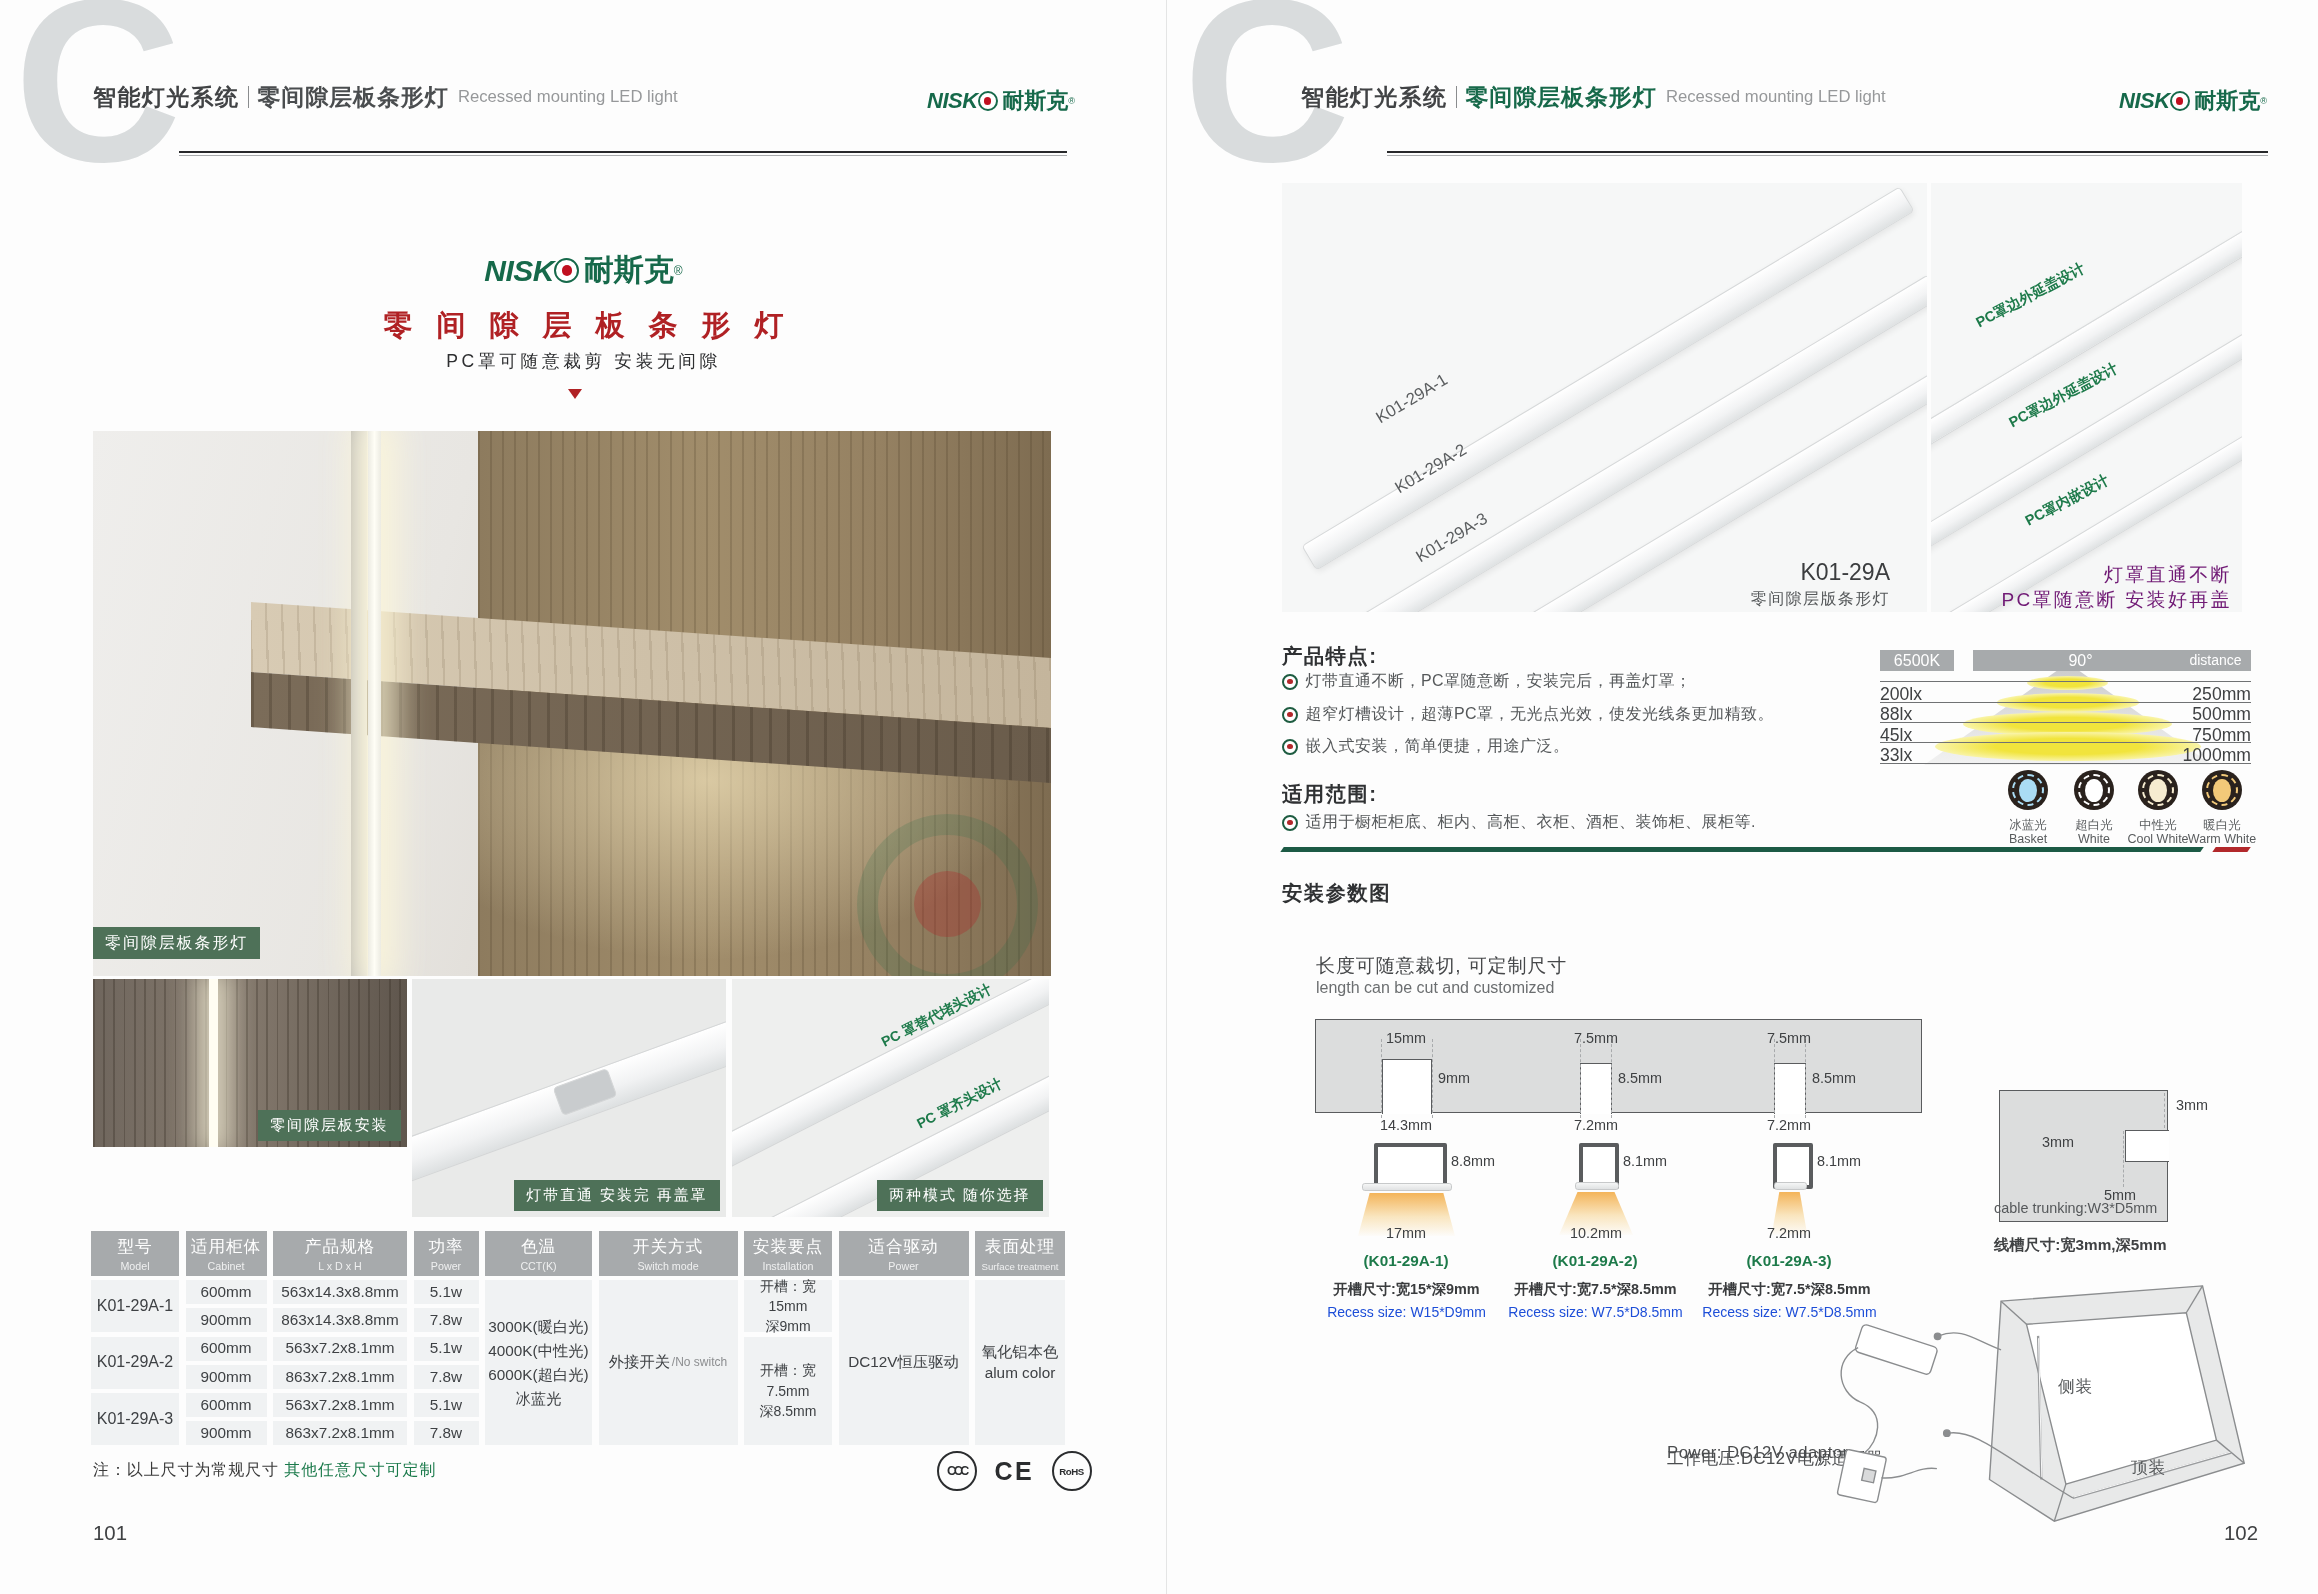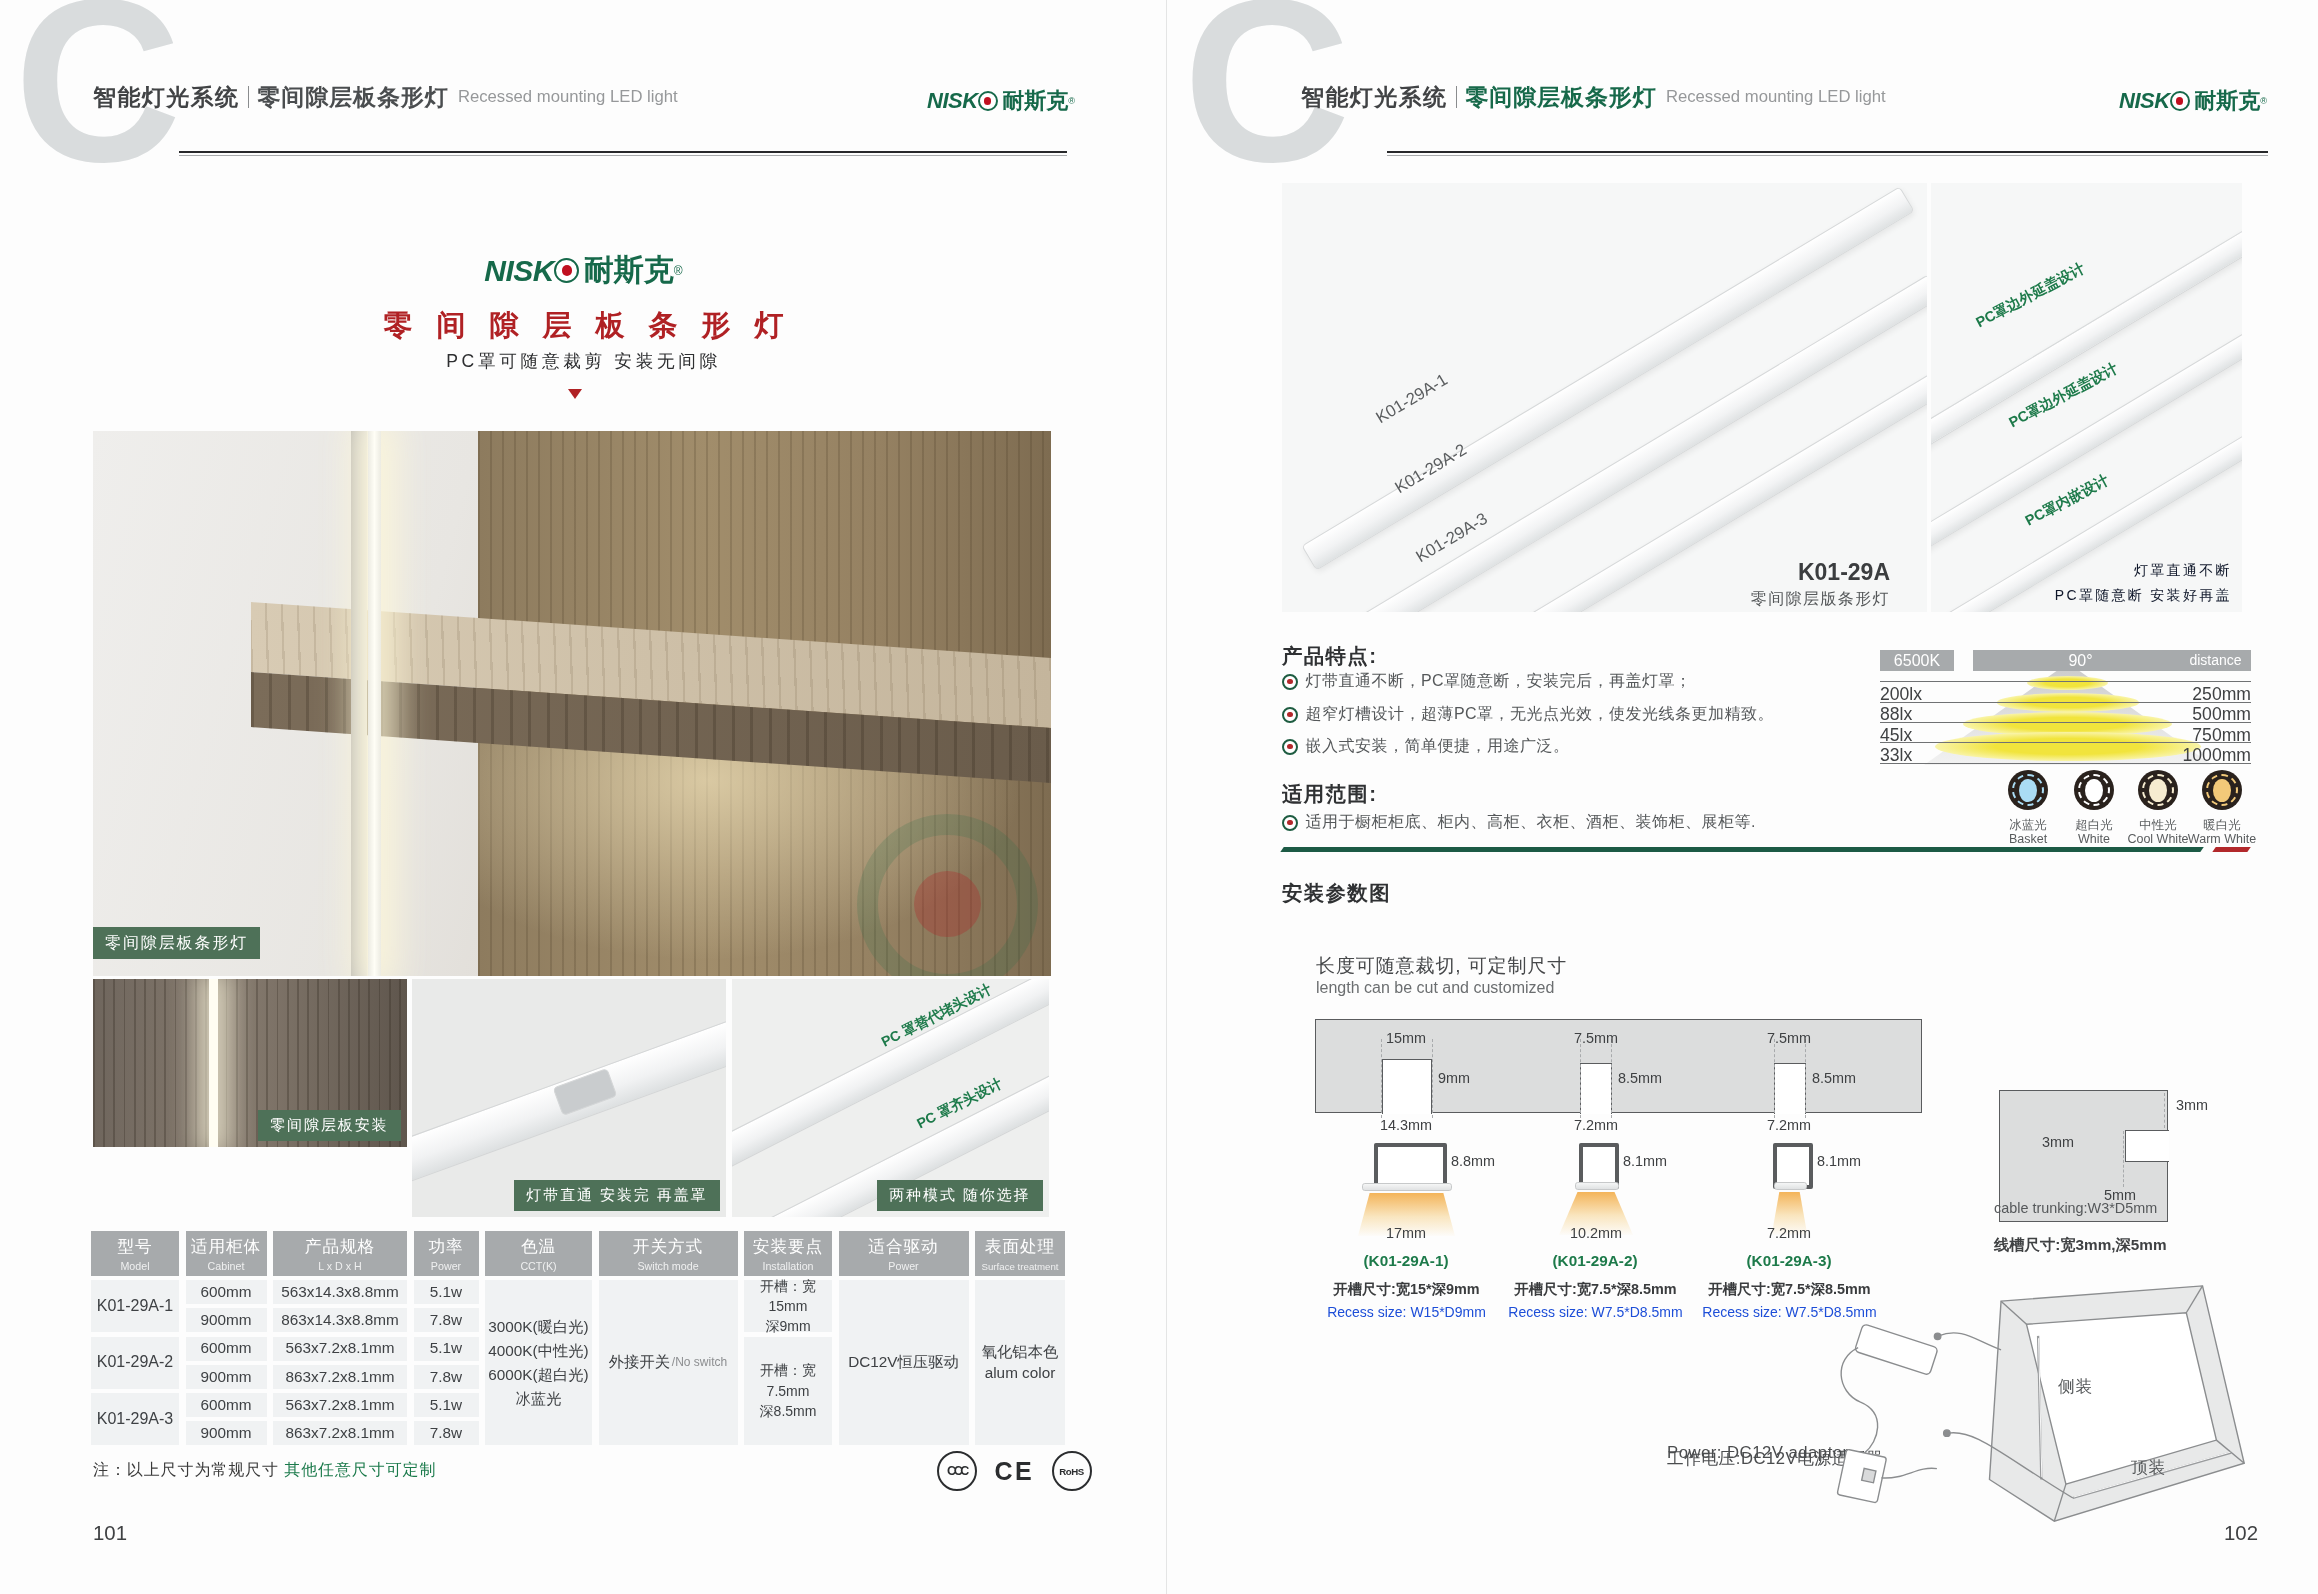--- a/index.html
+++ b/index.html
@@ -74,23 +74,23 @@
   .cert-ccc{font-size:12.5px;letter-spacing:-2.3px}
   .cert-rohs{font-size:9.7px;letter-spacing:-0.5px}
   .cert-ce{font-size:25px;font-weight:700;color:#2b2d2f;letter-spacing:2.3px}
   .pagenum{position:absolute;font-size:20.4px;color:#3f4143}
   
   .panel{position:absolute;background:#f6f7f7;overflow:hidden}
   .strip{position:absolute;border-radius:4.6px;background:linear-gradient(180deg,#ffffff 0%,#f2f3f4 55%,#dfe2e3 100%);
          border:0.9px solid #d6d8d9;box-shadow:0 2.8px 6.5px rgba(0,0,0,.07);transform:rotate(-31deg)}
   .strip-label{position:absolute;font-size:16.7px;color:#5a5d5f;transform:rotate(-31deg);white-space:nowrap;z-index:3}
   .gnote{position:absolute;font-size:14.4px;color:#1d7a4a;font-weight:700;transform:rotate(-28deg);white-space:nowrap;z-index:3}
-  .p1-model{position:absolute;font-size:23px;font-weight:700;color:#3b3d3f;z-index:3}
+  .p1-model{position:absolute;font-size:23px;font-weight:400;color:#3b3d3f;z-index:3}
   .p1-cap{position:absolute;font-size:16px;color:#55585a;letter-spacing:1.4px;z-index:3}
-  .gcap{position:absolute;font-size:14px;color:#0f172a;letter-spacing:2.3px;white-space:nowrap;z-index:3;text-align:left}
+  .gcap{position:absolute;font-size:19px;color:#701a75;letter-spacing:2.3px;white-space:nowrap;z-index:3;text-align:left}
   
   .sec-title{position:absolute;font-size:20.4px;font-weight:700;color:#2f3133;letter-spacing:1.4px}
   .feat{position:absolute;display:flex;align-items:center;gap:7.4px}
   .feat .txt{font-size:16px;color:#55585a;letter-spacing:0.5px}
   .bullet{width:12px;height:12px;border:2.8px solid #1e5c41;border-radius:50%;position:relative;background:#fff;flex:none}
   .bullet::after{content:"";position:absolute;inset:3.2px;background:#b2282b;border-radius:50%}
   
   .lc{position:absolute;left:1880px;top:646px;width:371px;height:204px}
   .lc-box{position:absolute;background:#a7aaac;color:#fff;text-align:center;font-size:16px;height:21.3px;line-height:21.3px}
   .lc-line{position:absolute;left:0;width:371px;height:0.9px;background:#707274;z-index:3}

